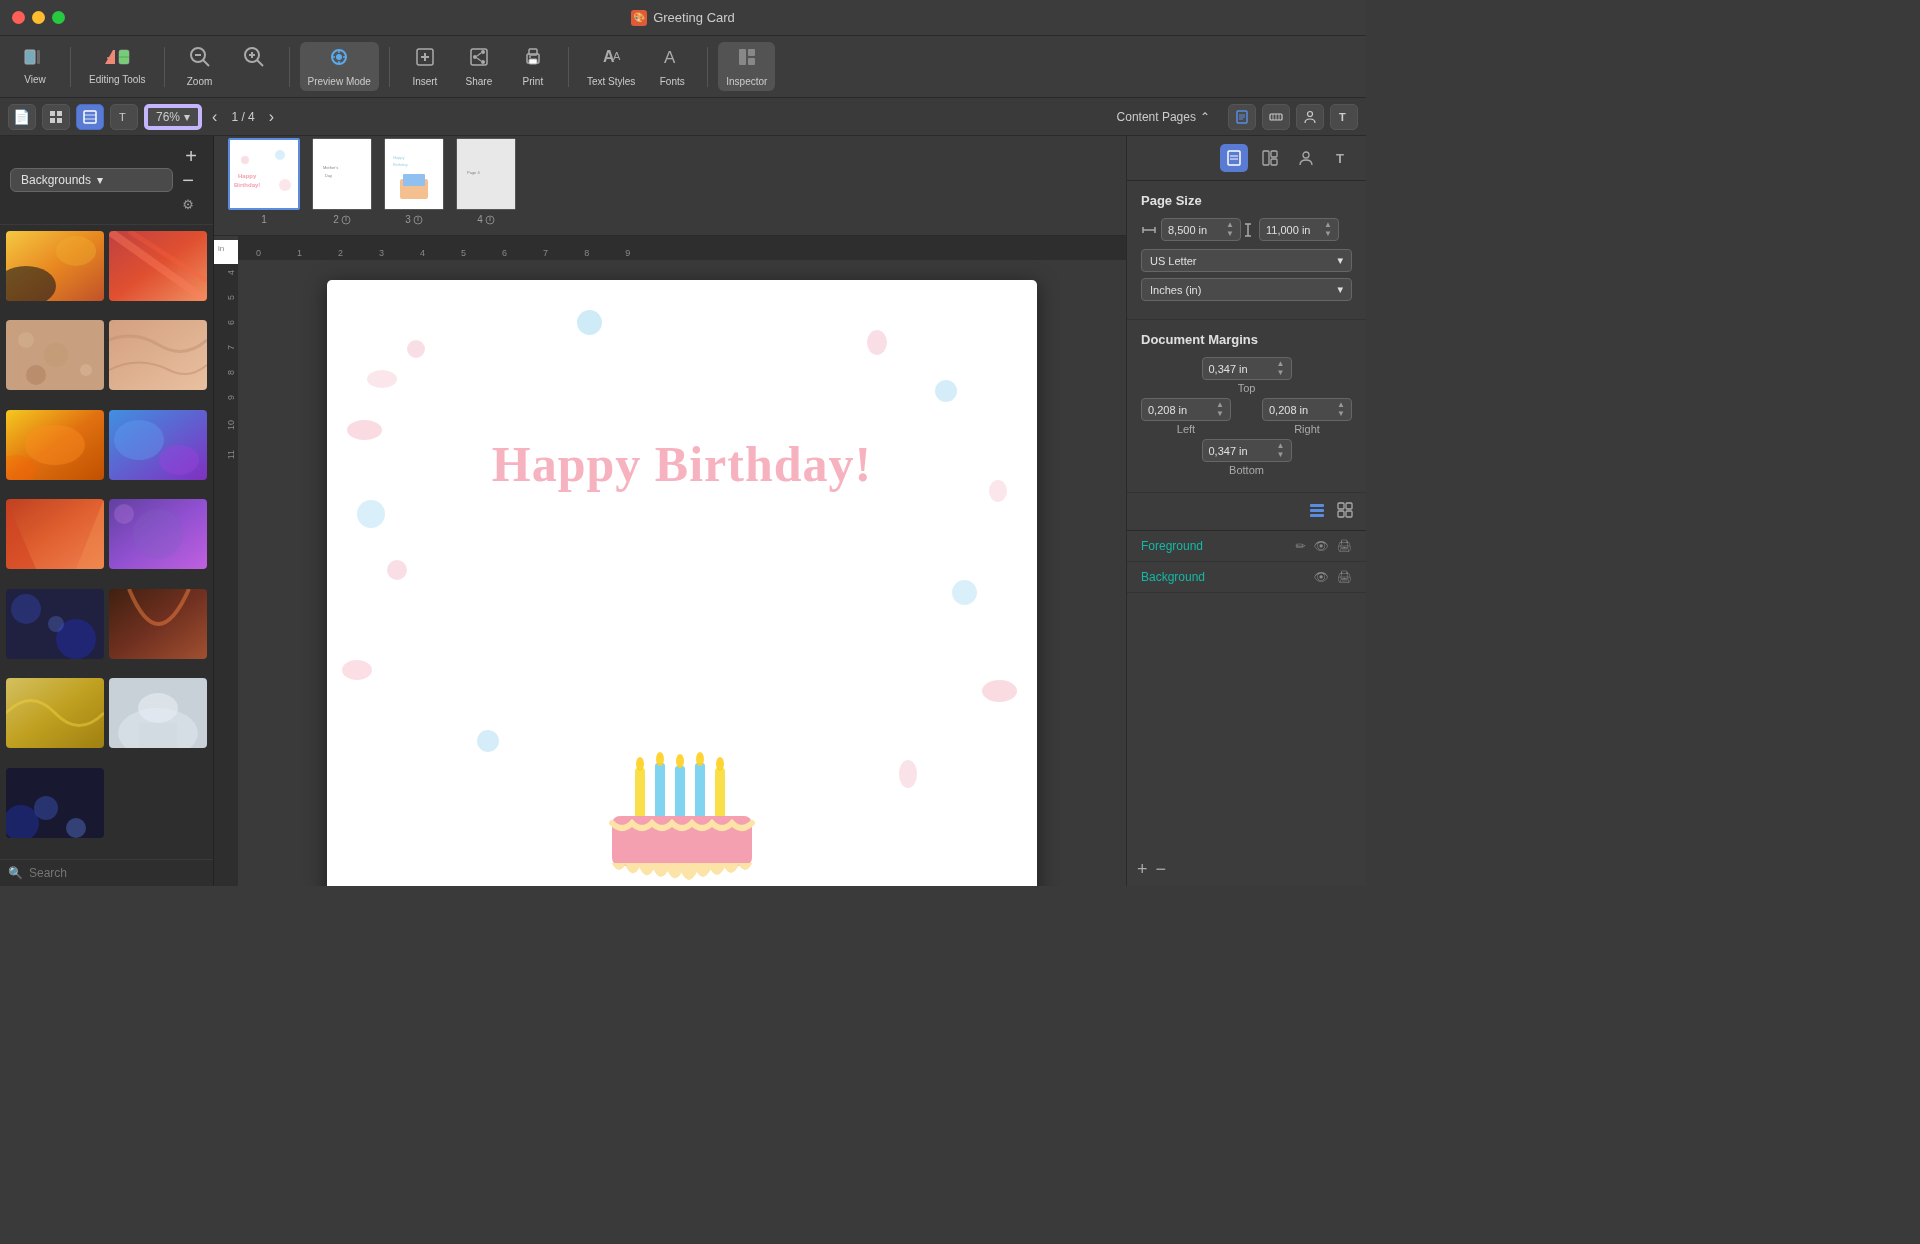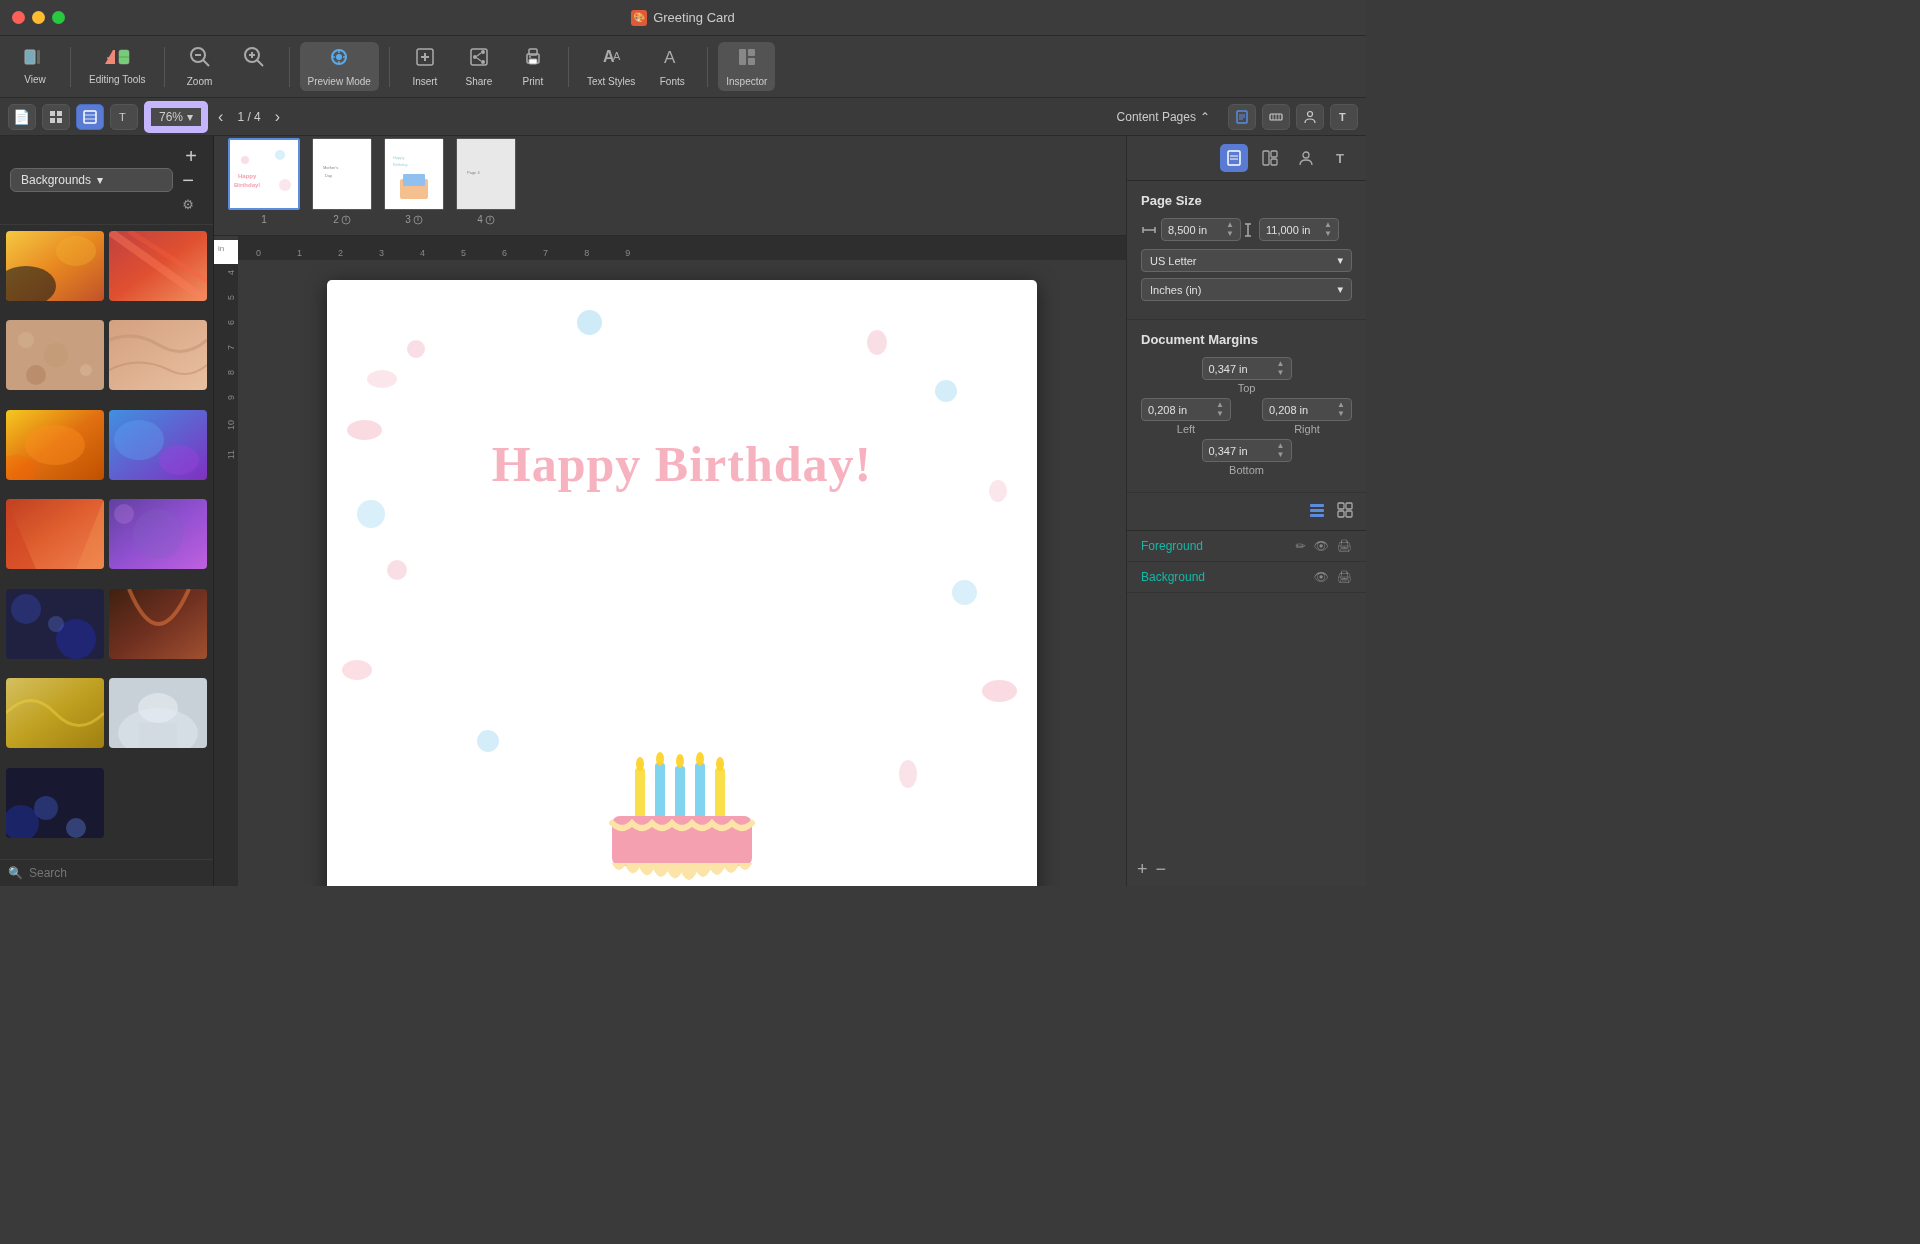--- a/index.html
+++ b/index.html
@@ -106,21 +106,21 @@
       border-radius: 5px;
       display: flex; align-items: center; justify-content: center;
       cursor: pointer;
       color: #ccc;
       font-size: 14px;
       border: 1px solid #555;
     }
     .sub-toolbar-btn.active { background: #5a7bd4; border-color: #4a6bc4; }
     .zoom-display {
       background: #4a4a4a;
-      border: 7px solid #c4b5fd;
+      border: 4px solid #c4b5fd;
       border-radius: 5px;
       padding: 2px 8px;
       font-size: 12px;
       color: #ccc;
       cursor: pointer;
       display: flex; align-items: center; gap: 4px;
     }
     .nav-btn {
       background: none;
       border: none;

